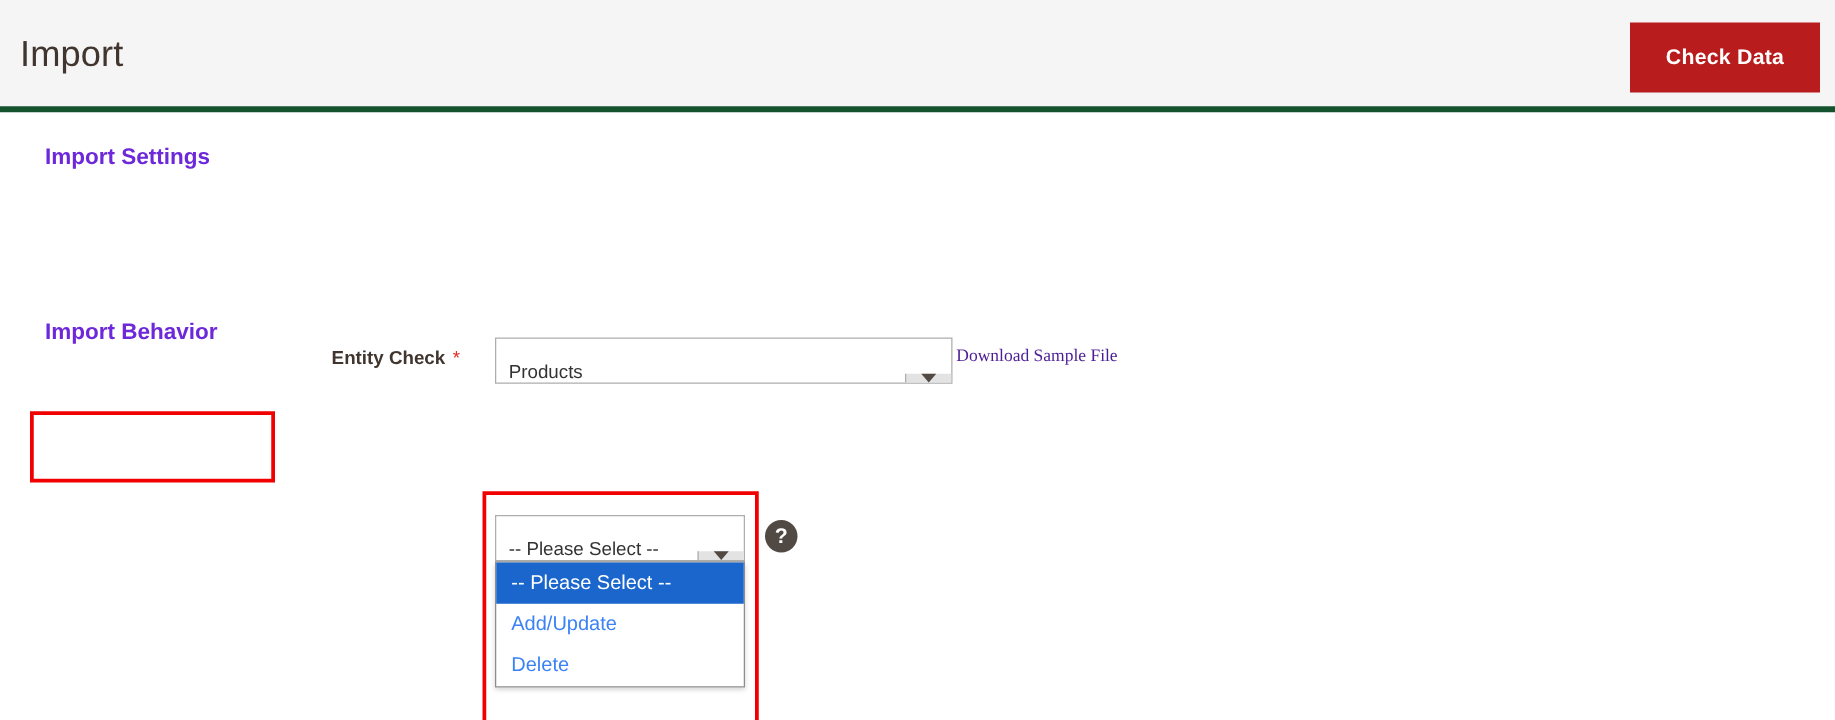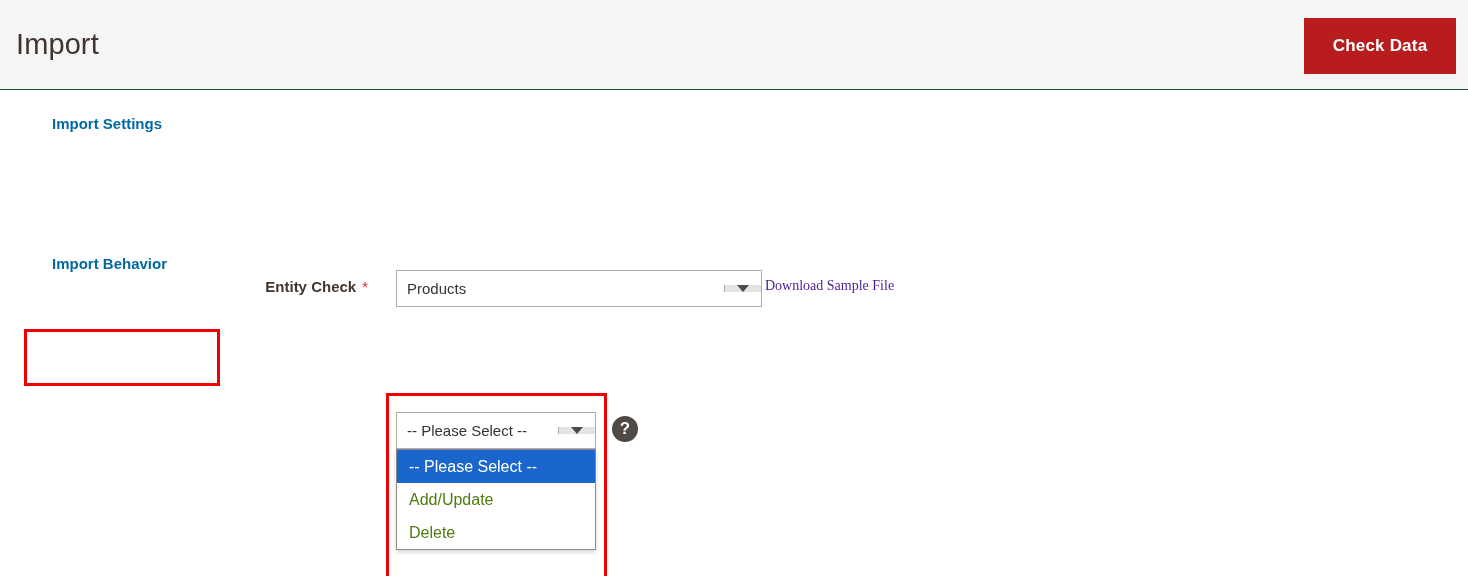--- a/index.html
+++ b/index.html
@@ -17,21 +17,21 @@
     position: relative;
   }
 
   
   .page-header {
     position: absolute;
     left: 0; top: 0;
     width: 1468px;
     height: 90px;
     background: #f5f5f5;
-    border-bottom: 1px solid #14532d;
+    border-bottom: 5px solid #14532d;
   }
   .page-title {
     position: absolute;
     left: 16px;
     top: 24px;
     font-size: 29px;
     font-weight: 400;
     color: #41362f;
     letter-spacing: 0.1px;
     line-height: 40px;
@@ -60,25 +60,24 @@
     position: absolute;
     left: 0;
     top: 90px;
     width: 1468px;
     height: 486px;
     background: #ffffff;
   }
 
   .section-heading {
     position: absolute;
-    font-size: 15px;
+    font-size: 18px;
     font-weight: 600;
-    color: #0369a1;
-    white-space: nowrap;
-    margin-left: 16px;
+    color: #6d28d9;
+    white-space: nowrap;
   }
   .section-heading.import-settings {
     left: 36px;
     top: 25px;
   }
   .section-heading.import-behavior {
     left: 36px;
     top: 165px;
   }
 
@@ -118,21 +117,21 @@
     margin-left: 6px;
   }
 
   
   .select-box {
     position: absolute;
     height: 37px;
     background: #ffffff;
     border: 1px solid #adadad;
     display: flex;
-    align-items: center;
+    align-items: flex-end;
   }
   .select-value {
     flex: 1 1 auto;
     display: flex;
     align-items: center;
     padding-left: 10px;
     font-size: 15px;
     color: #333333;
     white-space: nowrap;
     overflow: hidden;
@@ -199,21 +198,21 @@
     z-index: 35;
     padding: 0;
     margin: 0;
     list-style: none;
   }
   .dropdown-option {
     height: 33px;
     line-height: 33px;
     padding-left: 12px;
     font-size: 16px;
-    color: #4d7c0f;
+    color: #3b82f6;
     white-space: nowrap;
     cursor: pointer;
   }
   .dropdown-option.selected {
     background: #1a66cc;
     color: #ffffff;
   }
 </style>
 </head>
 <body>

